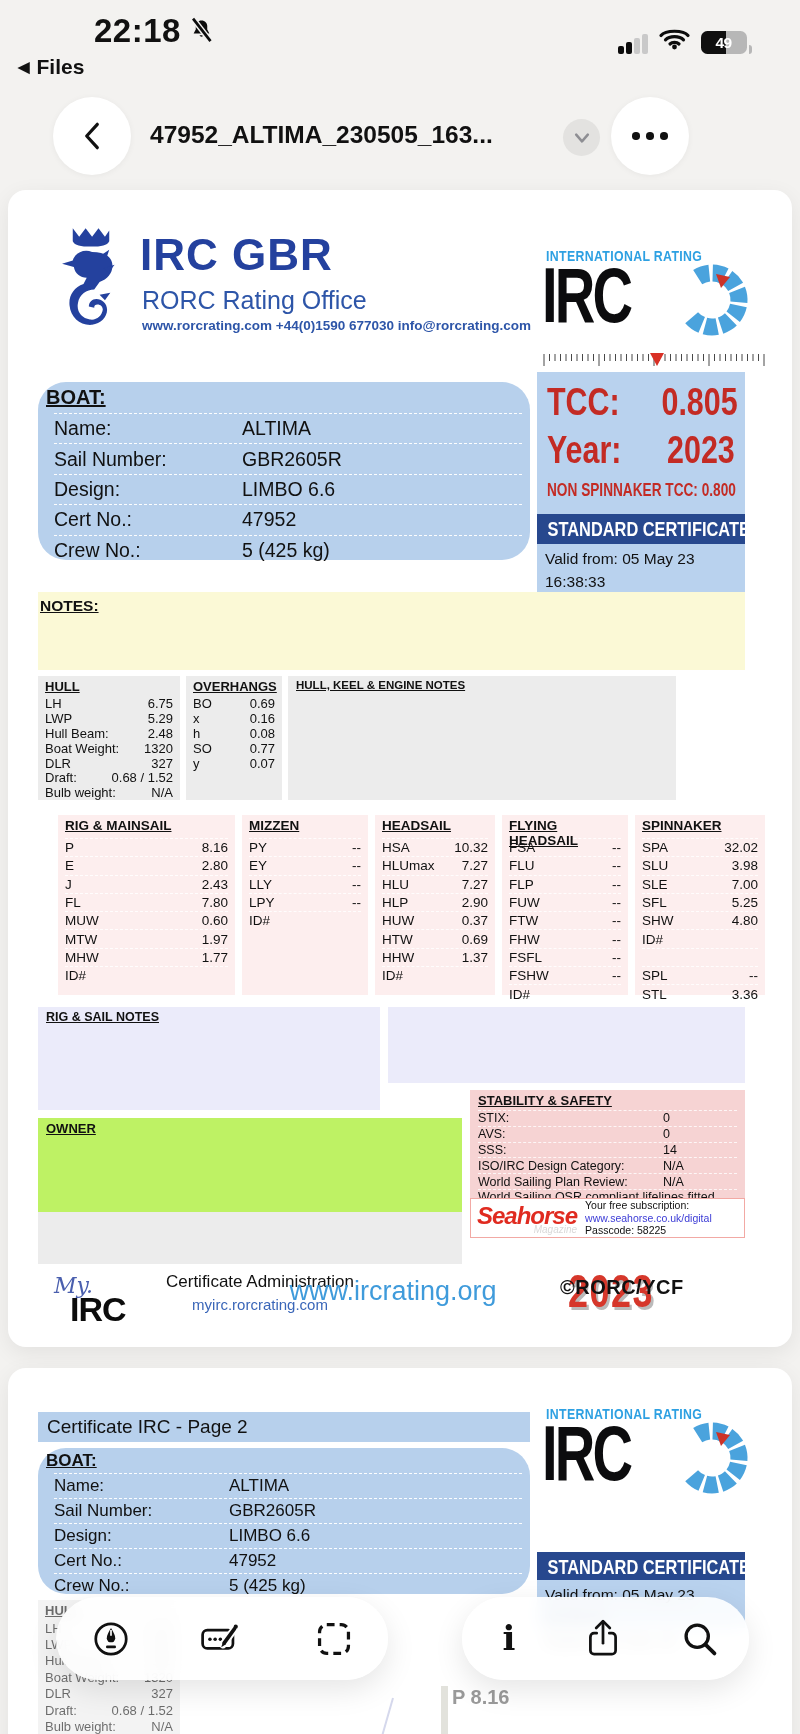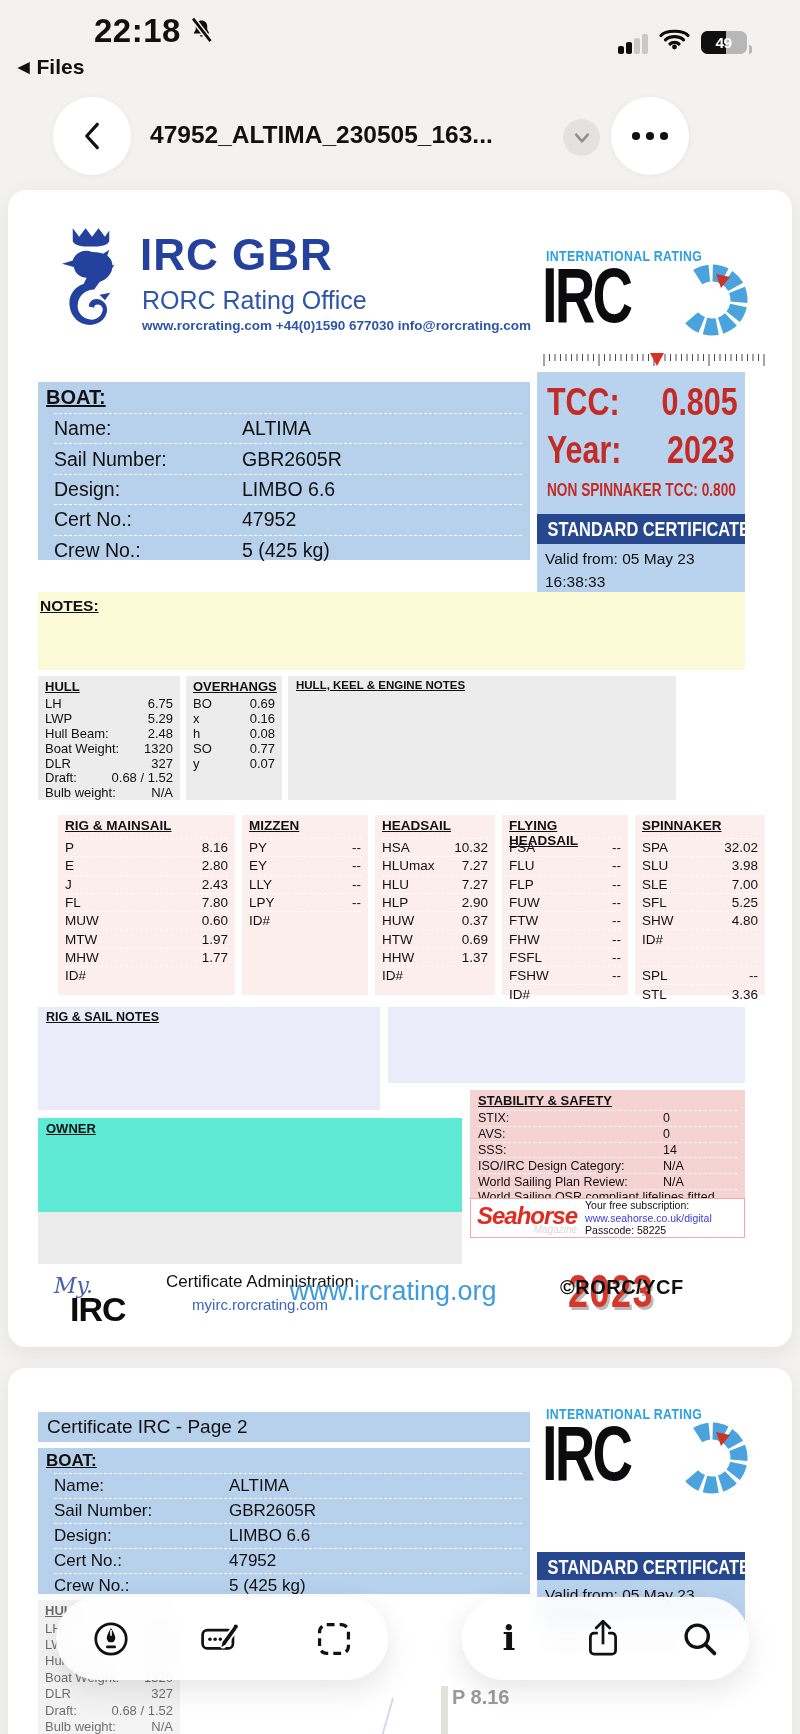--- a/index.html
+++ b/index.html
@@ -54,21 +54,21 @@
   .logo1{left:538px;top:58px;}
   .logo2{left:538px;top:38px;}
   
   .ruler{position:absolute;left:532px;top:152px;width:228px;height:34px;}
   .ruler-labels{position:absolute;top:0;left:0;right:6px;display:flex;justify-content:space-between;}
   .ruler-labels span{font-size:9.5px;color:#222;width:22px;text-align:center;margin:0 -11px;}
   
   .panel{position:absolute;box-sizing:border-box;}
   .blue{background:#b7d0ec;}
   .heading{font-weight:bold;text-decoration:underline;}
-  .boat-box{left:30px;top:192px;width:492px;height:178px;padding:4px 8px 0 8px;}
+  .boat-box{left:30px;top:192px;width:492px;height:178px;padding:4px 8px 0 8px;border-radius:28px;}
   .boat-box .heading{font-size:20px;height:27px;}
   .brow{display:flex;align-items:center;height:29.4px;font-size:19.5px;border-top:1px dashed rgba(255,255,255,.95);margin-left:8px;}
   .brow .bl{width:188px;}
   .tcc-panel{left:529px;top:182px;width:208px;height:142px;padding:6px 10px;background:#b9d2ee;}
   .tcc-line{display:flex;justify-content:space-between;color:#c32b24;font-weight:bold;font-size:39px;height:48px;align-items:center;}
   .nonspin{color:#c32b24;font-weight:bold;font-size:17.5px;margin-top:6px;}
   .navybar{left:529px;top:324px;width:208px;height:30px;background:#27488e;color:#fff;display:flex;align-items:center;justify-content:center;padding-left:16px;}
   .navybar span{font-size:21px;font-weight:bold;}
   .validity{left:529px;top:354px;width:208px;height:52px;background:#b9d2ee;padding:3px 8px;font-size:15.5px;line-height:23px;box-sizing:border-box;}
   .notes-box{left:30px;top:402px;width:707px;height:78px;background:#fbf9d6;padding:5px 2px;}
@@ -90,21 +90,21 @@
   .s4{left:474px;width:126px;} .s5{left:607px;width:130px;}
   .sailbox .kv-h{font-size:13.5px;height:20px;}
   .sailbox .krow{font-size:13.5px;height:17.3px;border-top:1px dashed rgba(255,255,255,.85);}
   
   .lav{background:#ebebfa;}
   .rignotes-l{left:30px;top:817px;width:342px;height:103px;padding:3px 8px;}
   .rignotes-l .kv-h{font-size:12.5px;height:17px;}
   .rignotes-l .line,.rignotes-r .line{font-size:12px;line-height:14.2px;}
   .rignotes-r{left:380px;top:817px;width:357px;height:76px;padding:5px 8px;}
   
-  .owner-box{left:30px;top:928px;width:424px;height:107px;background:#5eead4;padding:3px 8px;}
+  .owner-box{left:30px;top:928px;width:424px;height:107px;background:#bef264;padding:3px 8px;}
   .owner-box .kv-h{font-size:13px;height:18px;}
   .owner-box .line{font-size:14px;line-height:16.6px;}
   .stab-box{left:462px;top:900px;width:275px;height:108px;background:#f6d3d3;padding:3px 8px;}
   .stab-box .kv-h{font-size:13px;height:17px;}
   .srow{display:flex;font-size:12.5px;height:14.8px;align-items:center;border-top:1px dashed rgba(255,255,255,.8);}
   .srow .sl{width:185px;}
   .stab-foot{font-size:12.5px;height:15px;border-top:1px dashed rgba(255,255,255,.8);}
   
   .fine-box{left:30px;top:1022px;width:424px;height:52px;background:#ececec;padding:4px 7px;}
   .fine-box .line{font-size:8.6px;line-height:10.6px;color:#222;}

